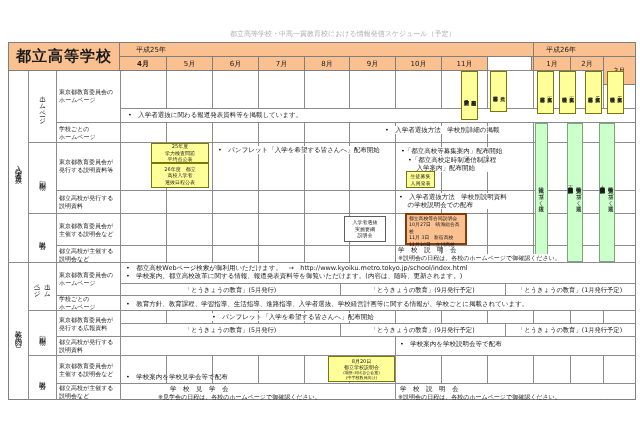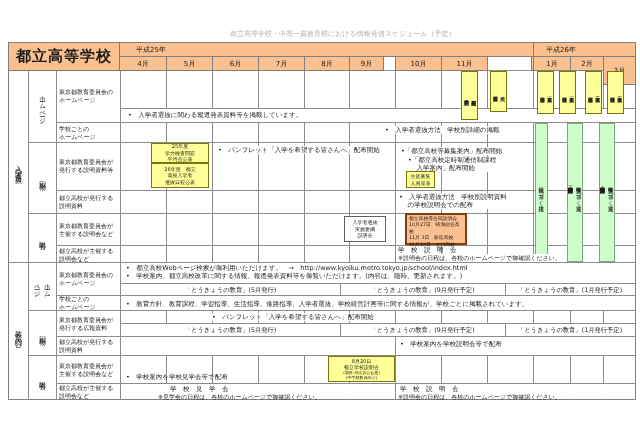--- a/index.html
+++ b/index.html
@@ -35,26 +35,26 @@
 <body>
 
 <div class="txt ml" style="left:230px;top:30px;font-size:7px;color:#9a9a9a;opacity:.8;">都立高等学校・中高一貫教育校における情報発信スケジュール（予定）</div>
 
 <div class="frame" style="left:8px;top:42px;width:628px;height:358px;"></div>
 
 <div class="hdr" style="left:8px;top:42px;width:112px;height:29px;font-size:15px;font-weight:bold;letter-spacing:1px;">都立高等学校</div>
 <div class="hdr left" style="left:119px;top:42px;width:415px;height:15px;">平成25年</div>
 <div class="hdr left" style="left:533px;top:42px;width:103px;height:15px;padding-left:12px;">平成26年</div>
 
-<div class="hdr" style="left:119px;top:56px;width:48px;height:15px;">4月</div>
+<div class="hdr" style="left:119px;top:56px;width:48px;height:15px;font-weight:bold;">4月</div>
 <div class="hdr" style="left:166px;top:56px;width:47px;height:15px;">5月</div>
 <div class="hdr" style="left:212px;top:56px;width:47px;height:15px;">6月</div>
 <div class="hdr" style="left:258px;top:56px;width:47px;height:15px;">7月</div>
 <div class="hdr" style="left:304px;top:56px;width:46px;height:15px;">8月</div>
-<div class="hdr" style="left:349px;top:56px;width:35px;height:15px;">9月</div>
+<div class="hdr" style="left:349px;top:56px;width:47px;height:15px;">9月</div>
 <div class="hdr" style="left:395px;top:56px;width:47px;height:15px;">10月</div>
 <div class="hdr" style="left:441px;top:56px;width:47px;height:15px;text-align:center;">11月</div>
 <div class="hdr" style="left:487px;top:56px;width:47px;height:15px;margin-left:44px;">12月</div>
 <div class="hdr" style="left:533px;top:56px;width:38px;height:15px;">1月</div>
 <div class="hdr" style="left:570px;top:56px;width:34px;height:15px;">2月</div>
 <div class="hdr" style="left:603px;top:56px;width:33px;height:29px;">3月</div>
 
 <div class="hl" style="left:8px;top:70px;width:628px;"></div>
 <div class="hl" style="left:120px;top:108px;width:516px;"></div>
 <div class="hl" style="left:56px;top:122px;width:580px;"></div>

